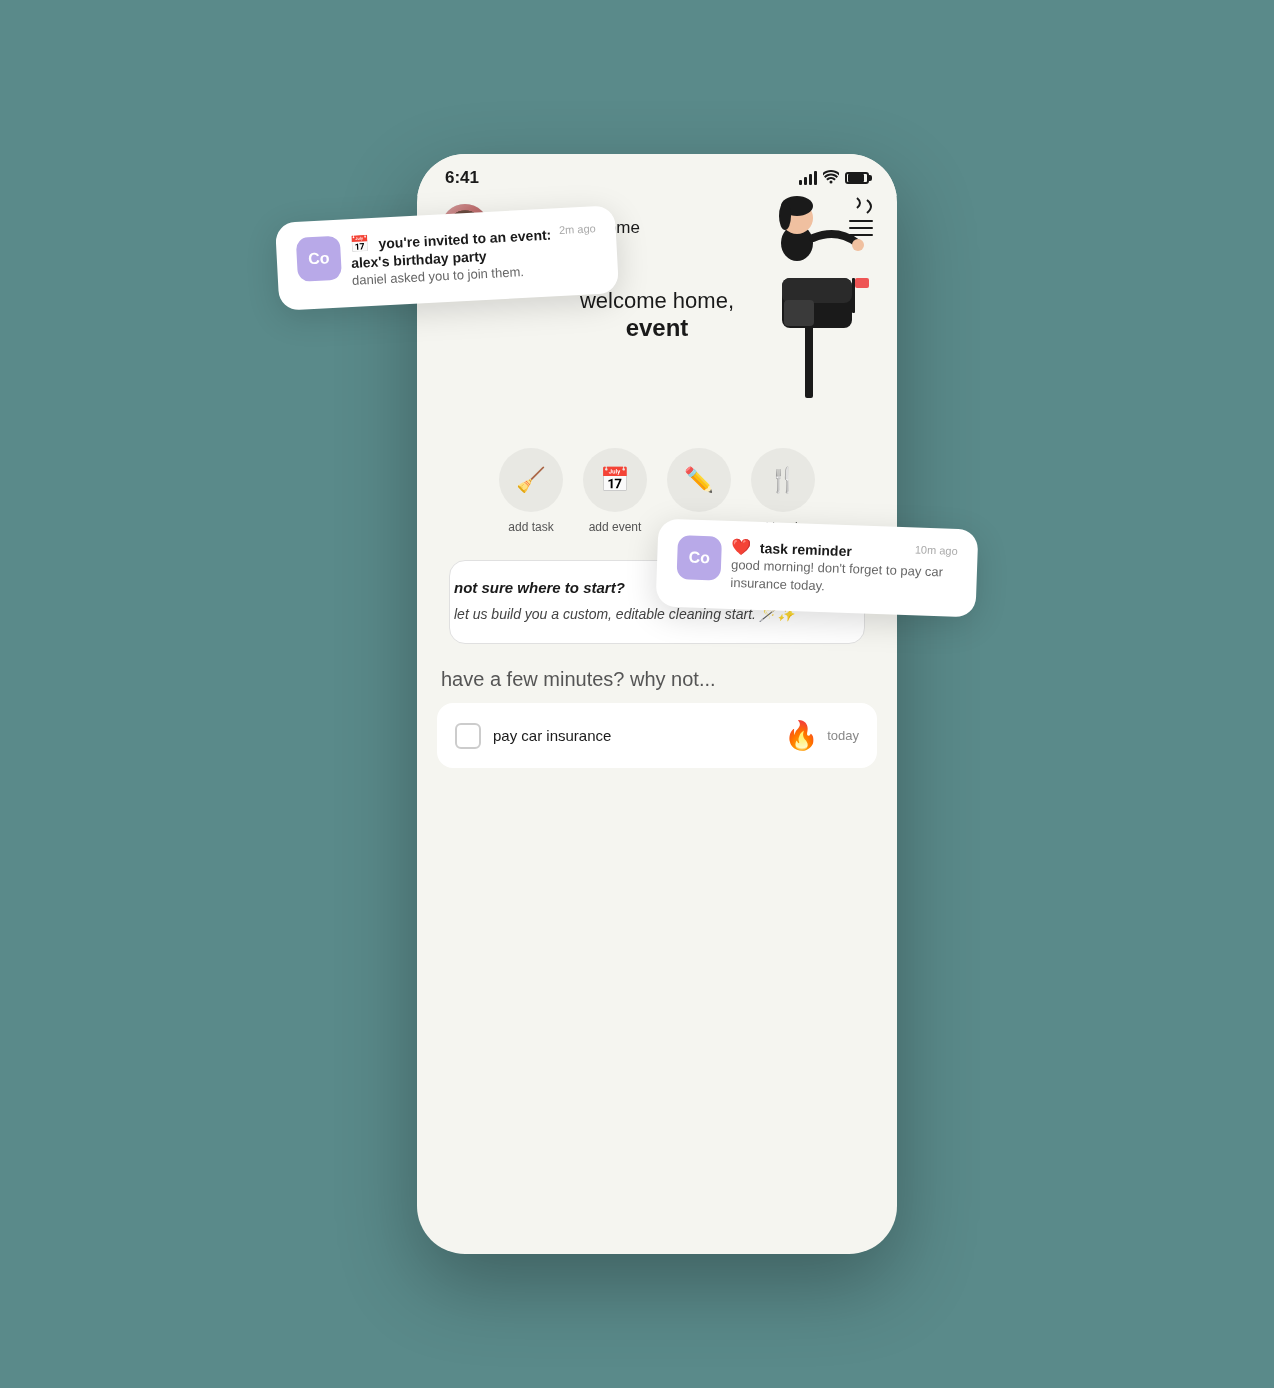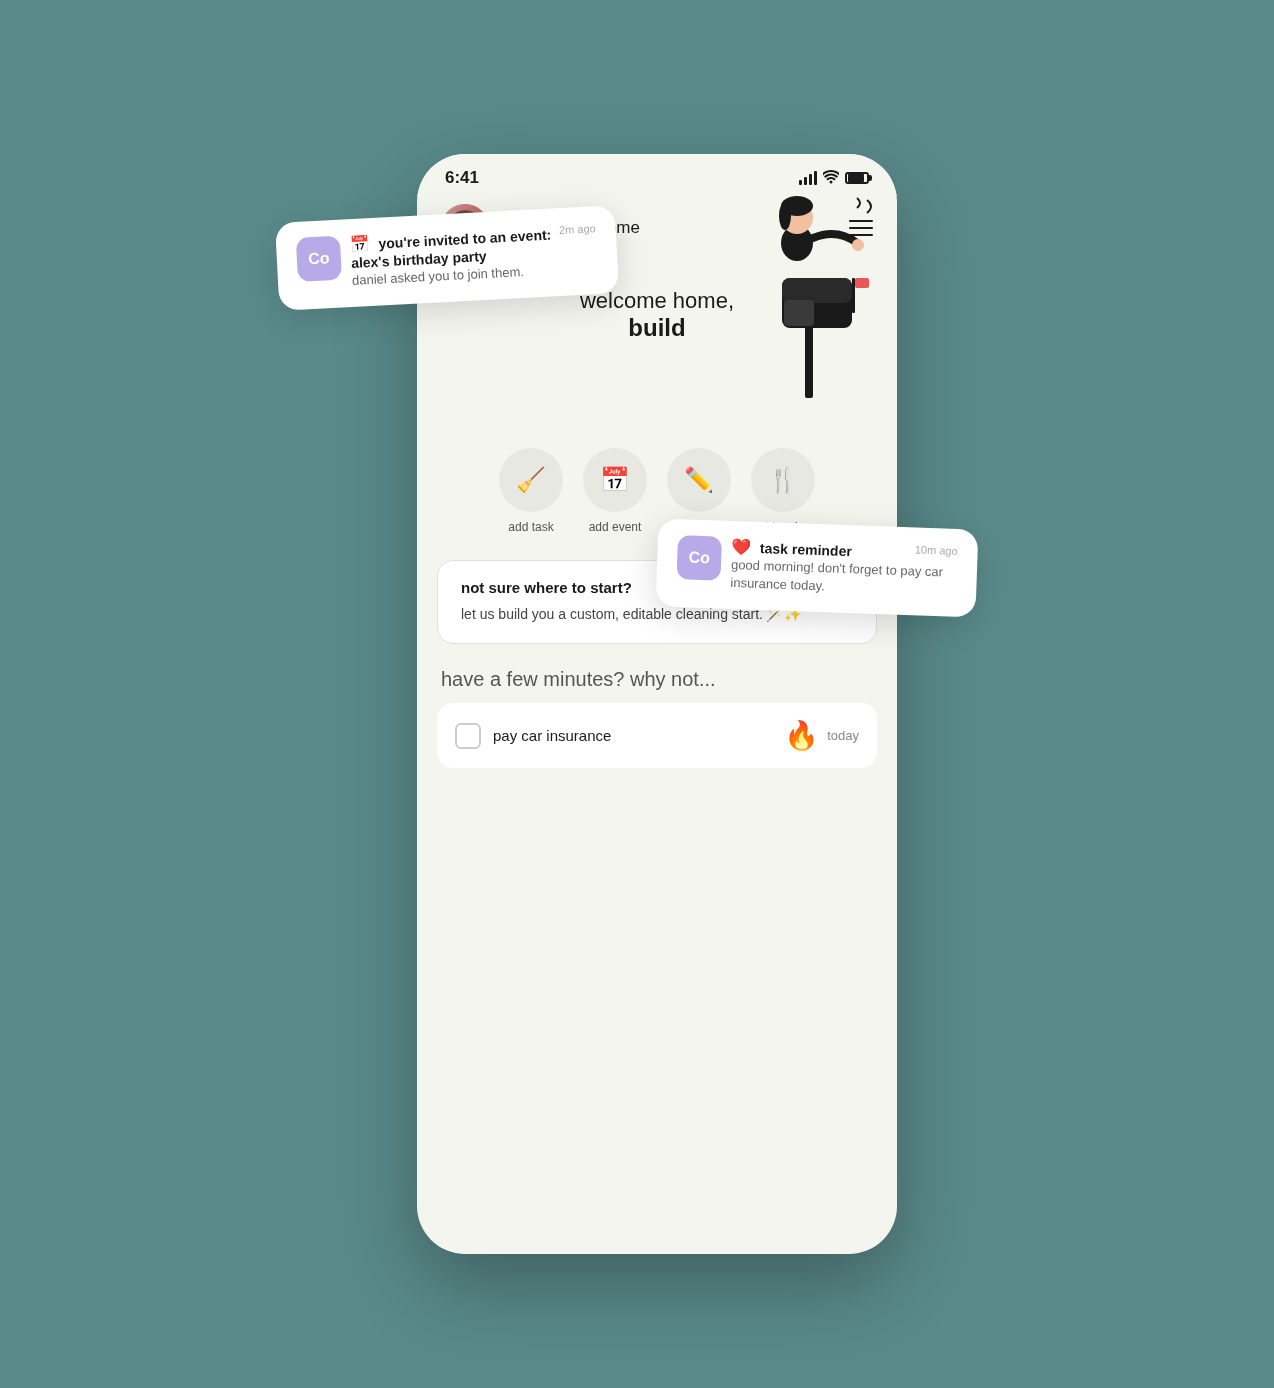--- a/index.html
+++ b/index.html
@@ -214,26 +214,27 @@
       cursor: pointer;
     }
 
     .action-label {
       font-size: 12px;
       color: #555;
       text-align: right;
     }
 
     .info-card {
-      margin: 16px 20px;
+      margin: 16px 32px;
       background: white;
       border-radius: 16px;
-      padding: 18px 23px;
+      padding: 18px 4px;
       border: 1.5px solid #e0e0e0;
       position: relative;
+      font-style: italic;
     }
 
     .info-card-title {
       font-size: 15px;
       font-weight: 700;
       color: #1a1a1a;
       margin-bottom: 8px;
     }
 
     .info-card-text {
@@ -478,21 +479,21 @@
         <span></span>
           <span></span>
           <span></span>
       </div>
     </div>
 
     <div style="position: relative; height: 160px;">
 
       <div class="welcome-section">
         <div class="welcome-text">welcome home,</div>
-        <div class="welcome-name">build</div>
+        <div class="welcome-name">event</div>
       </div>
 
       <div class="illustration">
         <svg viewBox="0 0 160 220" width="160" height="220" xmlns="http://www.w3.org/2000/svg">
 
           <rect x="78" y="130" width="8" height="80" fill="#1a1a1a" rx="2"></rect>
 
           <rect x="55" y="90" width="70" height="50" fill="#1a1a1a" rx="8"></rect>
           <rect x="55" y="90" width="70" height="25" fill="#2a2a2a" rx="8"></rect>
 

